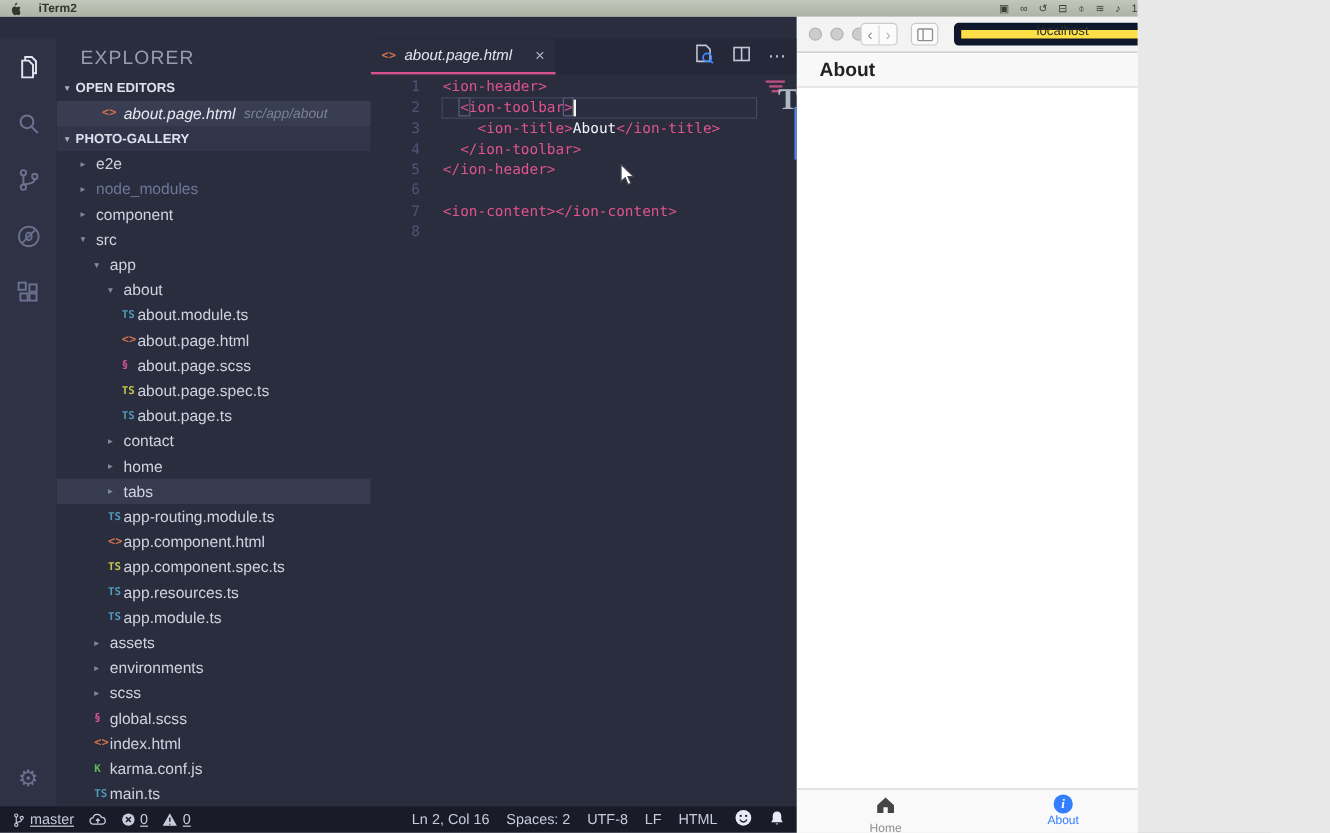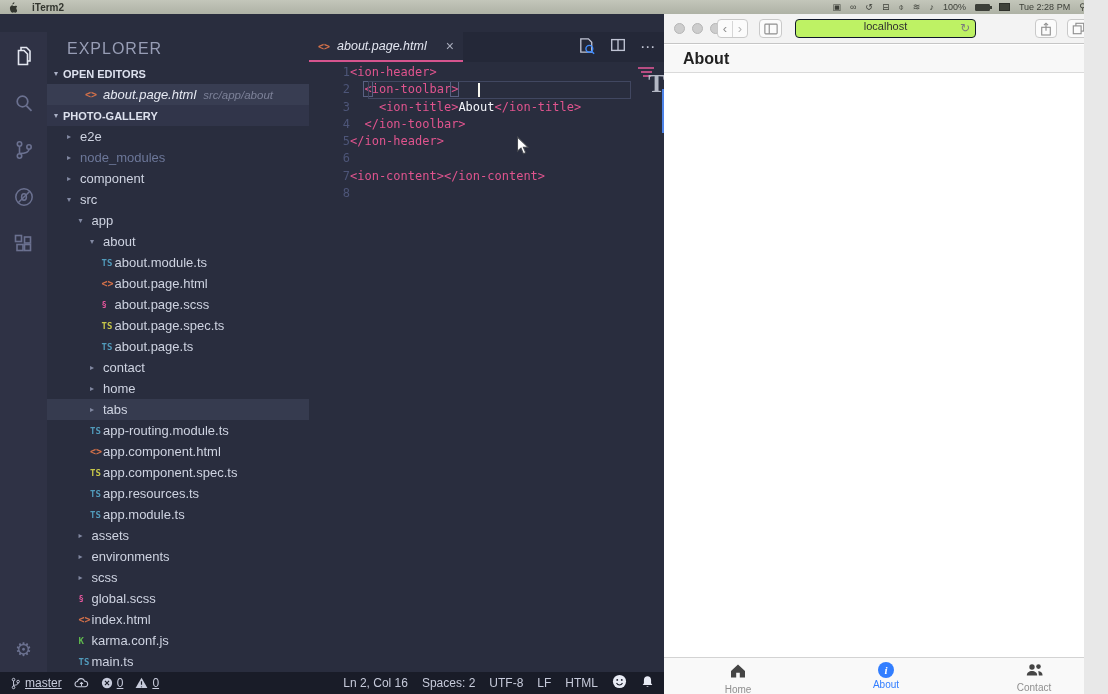--- a/index.html
+++ b/index.html
@@ -1,18 +1,18 @@
 <!DOCTYPE html>
 <html><head>
 <meta charset="utf-8">
 <style>
   *{box-sizing:border-box;margin:0;padding:0;}
   html,body{width:1108px;height:694px;overflow:hidden;background:#e8e8e8;
     font-family:"Liberation Sans","DejaVu Sans",sans-serif;}
-  #screen{position:relative;width:1084px;height:694px;overflow:hidden;}
+  #screen{position:relative;width:948px;height:694px;overflow:hidden;}
 
   
   #menubar{position:absolute;left:0;top:0;width:1108px;height:14px;
     background:linear-gradient(#c3c6ba,#aeb2a5);display:flex;align-items:center;
     font-size:10px;color:#33362f;padding:0 8px;}
   #menubar .mb-left{display:flex;align-items:center;gap:15px;}
   .apple-glyph svg{display:block;}
   .mb-app{font-weight:bold;}
   .mb-right{margin-left:auto;display:flex;align-items:center;gap:9px;font-size:9px;color:#3c3f38;}
   .mb-ico{font-size:9px;line-height:14px;}
@@ -56,21 +56,21 @@
   .editorcol{flex:1;position:relative;background:#292d3e;overflow:hidden;}
   .tabbar{height:30px;background:#242838;display:flex;position:relative;}
   .tab{width:154px;background:#292d3e;border-bottom:2px solid #d6548e;display:flex;align-items:center;padding:0 9px;gap:7px;}
   .tab-label{font-style:italic;font-size:12.5px;color:#e3e6f1;}
   .tab-close{margin-left:auto;color:#a9adbd;font-size:14px;line-height:1;}
   .tab-actions{position:absolute;right:8px;top:0;height:30px;display:flex;align-items:center;gap:13px;color:#c0c4d4;}
   .ellip{font-size:15px;letter-spacing:1px;}
   .codearea{position:relative;padding-top:2px;font-family:"DejaVu Sans Mono","Liberation Mono",monospace;font-size:12px;height:580px;}
   .cl{height:17.3px;line-height:17.3px;display:flex;}
   .ln{width:41px;text-align:right;color:#4d5578;flex-shrink:0;}
-  .ct{white-space:pre;}
+  .ct{white-space:pre;margin-left:19px;}
   .tk-tag{color:#e0548e;}
   .tk-text{color:#f4f6fb;}
   .tk-box{outline:1px solid #5a6182;}
   .cur-line-box{position:absolute;left:59px;top:19px;width:263px;height:18px;border:1px solid #414761;pointer-events:none;}
   .caret{position:absolute;left:169px;top:21px;width:2px;height:14px;background:#f6f6ee;}
   .minimap{position:absolute;right:6px;top:5px;width:20px;}
   .minimap i{display:block;height:2px;margin-bottom:2px;background:#d0548e;opacity:.85;}
   .ghost-t{position:absolute;right:-1px;top:8px;font-size:25px;font-weight:bold;color:#b3b7c4;font-family:"Liberation Serif","DejaVu Serif",serif;}
   .blue-sliver{position:absolute;right:0;top:27px;width:2px;height:44px;background:#4d83e8;}
 
@@ -85,22 +85,22 @@
   #safari{position:absolute;left:664px;top:14px;width:444px;height:680px;background:#fff;overflow:hidden;}
   .saf-toolbar{position:relative;height:30px;background:#f3f3f3;border-bottom:1px solid #c6c6c6;}
   .saf-lights{position:absolute;left:10px;top:9px;display:flex;gap:7px;}
   .saf-lights span{width:11px;height:11px;border-radius:50%;background:#cdcdcd;border:1px solid #b6b6b6;}
   .saf-btn{position:absolute;top:5px;height:19px;background:#fbfbfb;border:1px solid #c9c9c9;border-radius:4px;
     display:flex;align-items:center;justify-content:center;color:#8f8f8f;}
   .navgrp{left:53px;width:31px;}
   .navgrp span{flex:1;text-align:center;font-size:13px;line-height:16px;}
   .navgrp .fwd{border-left:1px solid #d6d6d6;color:#b5b5b5;}
   .sidebtn{left:95px;width:23px;}
-  .urlfield{position:absolute;left:131px;top:5px;width:181px;height:19px;background:#bef264;border:1px solid #0f172a;
-    border-radius:4px;display:flex;align-items:flex-start;justify-content:center;font-size:11px;color:#2f2f2f;}
+  .urlfield{position:absolute;left:131px;top:5px;width:181px;height:19px;background:#fde047;border:6px solid #0f172a;
+    border-radius:4px;display:flex;align-items:flex-end;justify-content:center;font-size:11px;color:#2f2f2f;}
   .reload{position:absolute;right:5px;top:1px;font-size:12px;color:#7c7c7c;}
   .sharebtn{left:371px;width:22px;}
   .tabsbtn{left:403px;width:22px;}
   .plusbtn{left:431px;width:20px;font-size:13px;color:#8f8f8f;}
   .ion-header{position:absolute;left:0;top:31px;width:444px;height:28px;background:#f8f8f8;border-bottom:1px solid #dadada;
     display:flex;align-items:center;}
   .ion-title{margin-left:19px;font-size:16px;font-weight:600;color:#222;}
   .ion-content{position:absolute;left:0;top:60px;width:444px;bottom:37px;background:#fff;}
   .ion-tabbar{position:absolute;left:0;bottom:0;width:444px;height:37px;background:#f9f9f9;border-top:1px solid #d3d3d3;display:flex;}
   .ion-tab{flex:1;display:flex;flex-direction:column;align-items:center;padding-top:4px;gap:1px;}

